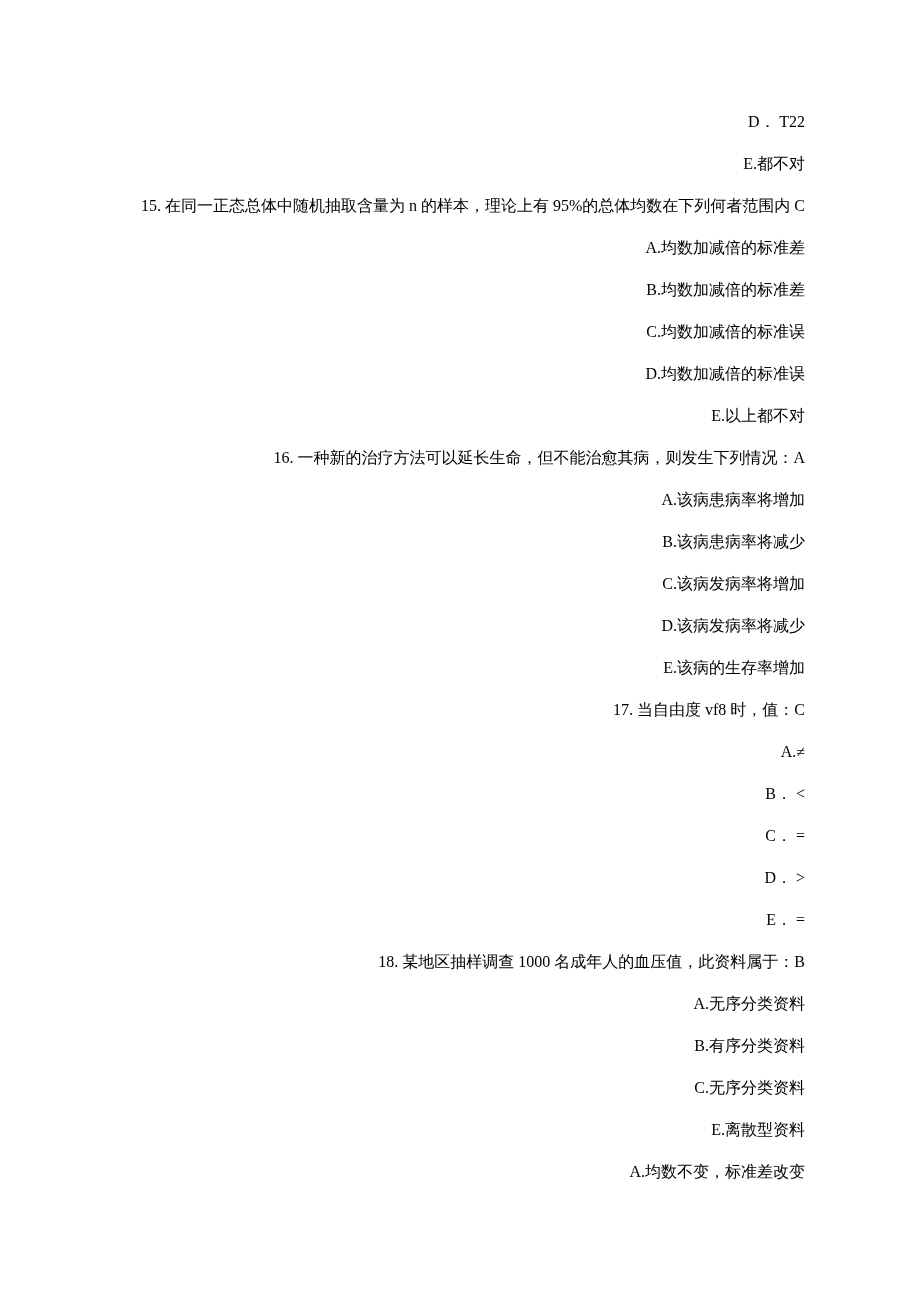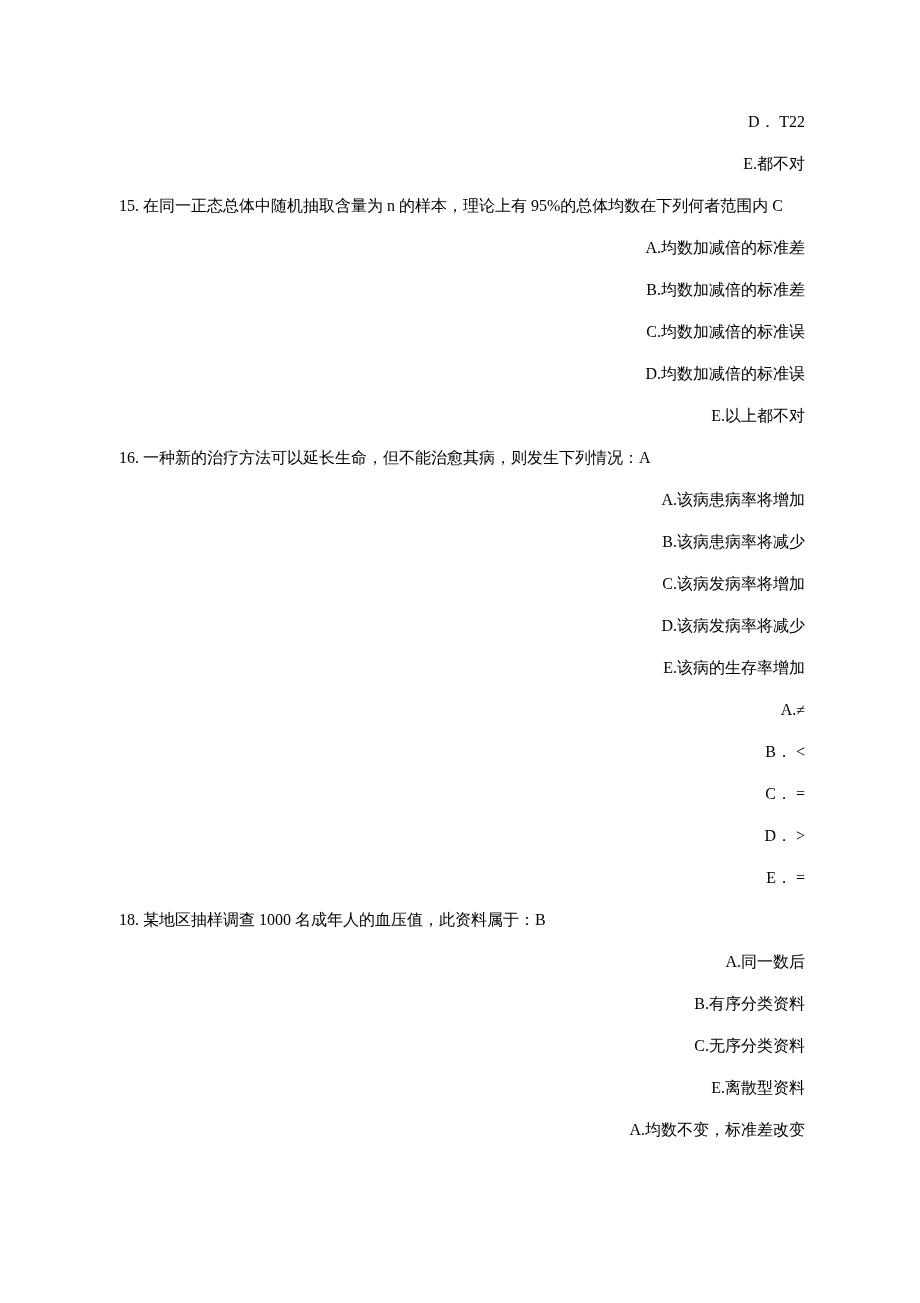--- a/index.html
+++ b/index.html
@@ -17,20 +17,21 @@
     padding: 110px 115px 40px 115px;
     box-sizing: border-box;
   }
   .option {
     margin: 0 0 18px 0;
     padding-left: 18px;
     text-align: right;
   }
   .question {
     margin: 0 0 18px 4px;
+    text-align: right;
   }
   .q19 {
     padding-left: 10px;
   }
   .opt-a19 {
     padding-left: 28px;
     margin-bottom: 10px;
   }
 </style>
 </head>
@@ -48,27 +49,28 @@
   <p class="option">D.均数加减倍的标准误</p>
   <p class="option">E.以上都不对</p>
 
   <p class="question">16. 一种新的治疗方法可以延长生命，但不能治愈其病，则发生下列情况：A</p>
   <p class="option">A.该病患病率将增加</p>
   <p class="option">B.该病患病率将减少</p>
   <p class="option">C.该病发病率将增加</p>
   <p class="option">D.该病发病率将减少</p>
   <p class="option">E.该病的生存率增加</p>
 
+  <p class="question">17. 当自由度 vf8 时，值：C</p>
   <p class="option">A.≠</p>
   <p class="option">B． &lt;</p>
   <p class="option">C． =</p>
   <p class="option">D． &gt;</p>
   <p class="option">E． =</p>
 
   <p class="question">18. 某地区抽样调查 1000 名成年人的血压值，此资料属于：B</p>
-  <p class="option">A.同一数后</p>
+  <p class="option">A.无序分类资料</p>
   <p class="option">B.有序分类资料</p>
   <p class="option">C.无序分类资料</p>
   <p class="option">E.离散型资料</p>
 
   <p class="option opt-a19">A.均数不变，标准差改变</p>
 
 </div>
 
 </body></html>

